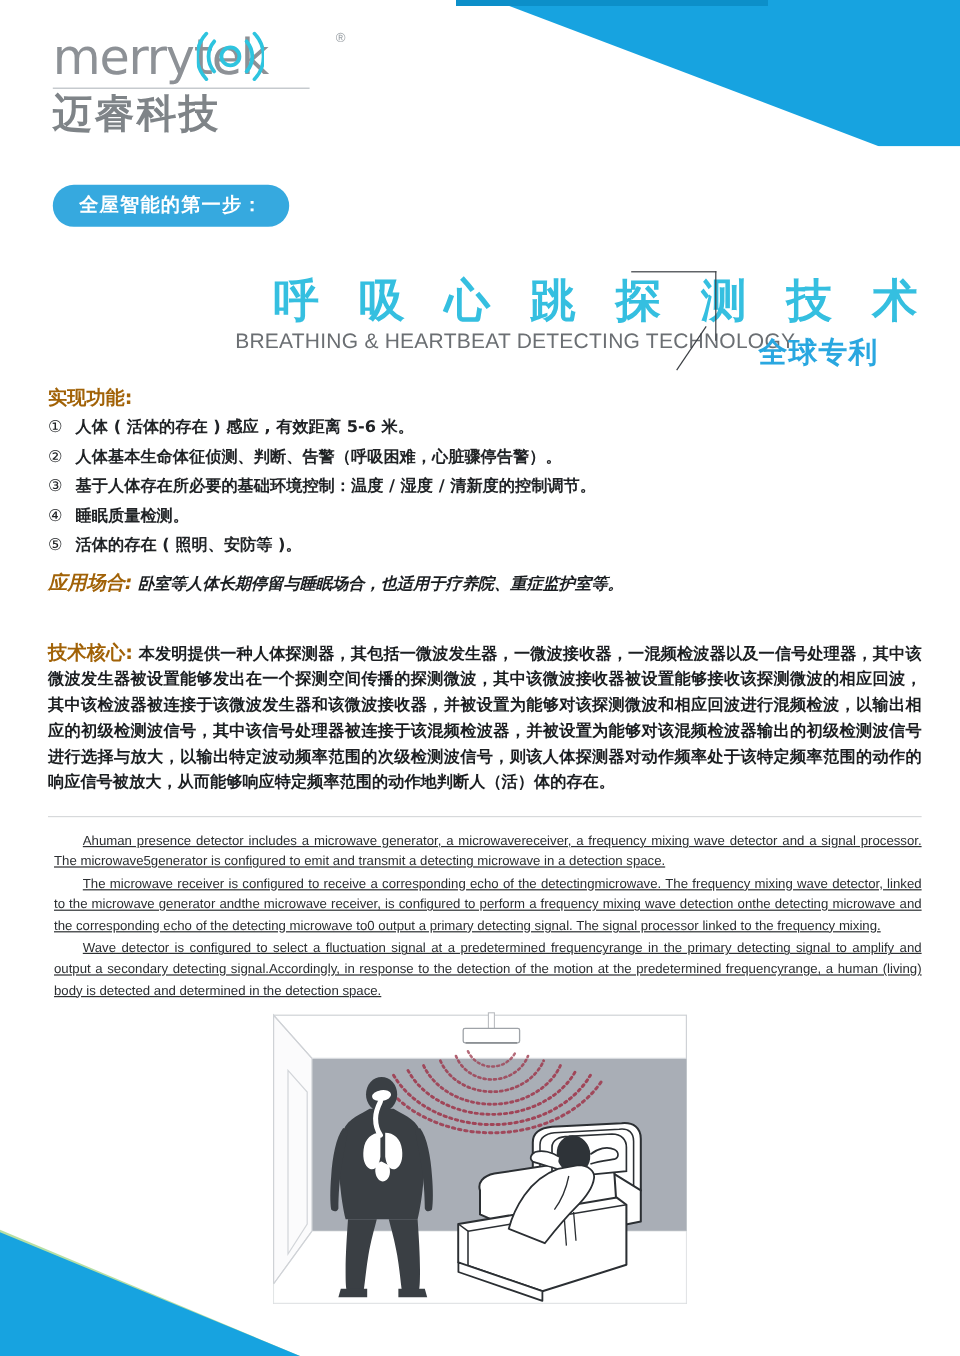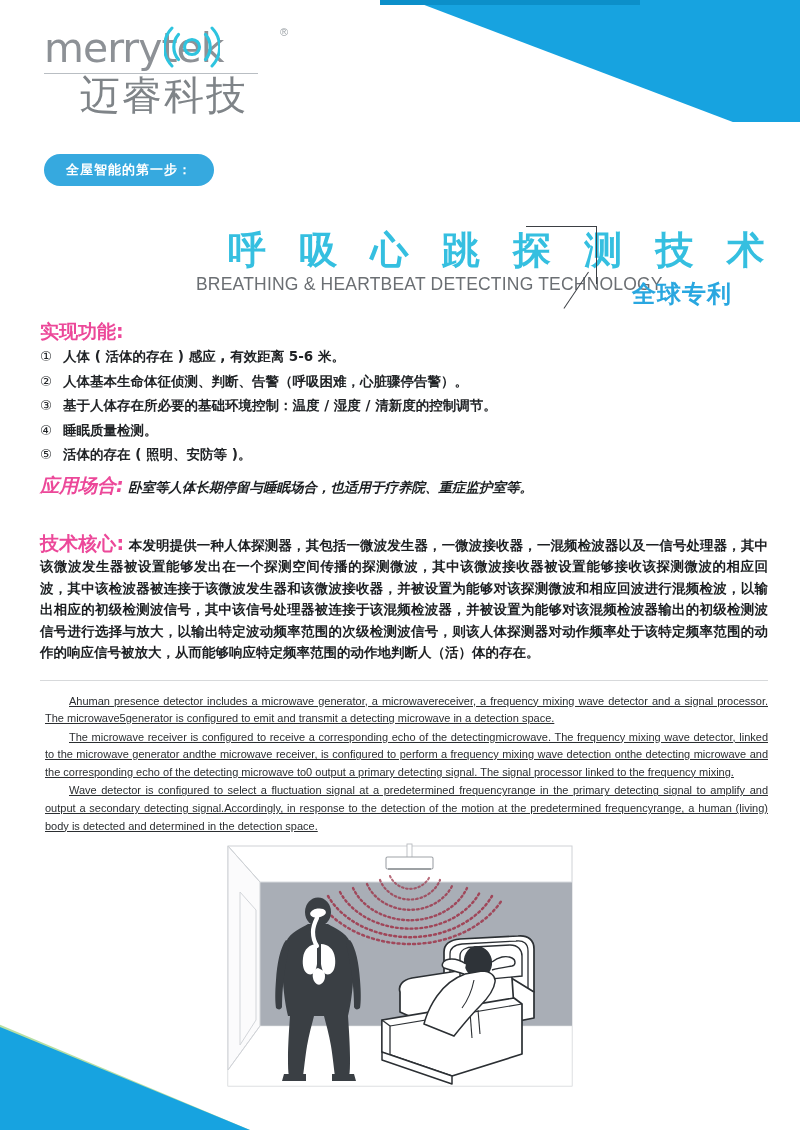--- a/index.html
+++ b/index.html
@@ -42,30 +42,29 @@
   .logo-word{
     font-size:41px;letter-spacing:-1px;color:#8d9196;font-weight:400;
     font-family:"DejaVu Sans",sans-serif;line-height:48px;
   }
   .logo-reg{
     position:absolute;right:-4px;top:2px;font-size:11px;color:#9aa0a5;
   }
   .logo-waves{position:absolute;left:120px;top:-2px;width:56px;height:52px;pointer-events:none;}
   .logo-rule{height:1px;background:#b9bec3;margin:1px 0 2px 0;width:214px;}
   .logo-cn{
-    font-size:40px;font-weight:400;color:#7f8488;letter-spacing:2px;line-height:38px;
-    font-family:"DejaVu Sans",sans-serif;
-    text-align:center;
+    font-size:33px;font-weight:700;color:#7f8488;letter-spacing:2px;line-height:38px;
+    font-family:"DejaVu Sans",sans-serif;
   }
 
   
   .badge{
     position:absolute;left:44px;top:154px;
     background:#36a9df;color:#ffffff;
-    font-size:13px;font-weight:700;letter-spacing:1px;
+    font-size:16px;font-weight:700;letter-spacing:1px;
     padding:7px 22px;border-radius:18px;display:inline-block;
     font-family:"DejaVu Sans",sans-serif;
   }
 
   
   .titleblock{position:absolute;left:196px;top:228px;width:560px;height:82px;}
   .title-cn{
     font-size:38px;font-weight:700;color:#35bfe0;letter-spacing:10px;
     line-height:44px;font-family:"DejaVu Sans",sans-serif;white-space:nowrap;margin-left:32px;
   }
@@ -85,21 +84,21 @@
   }
   .patent{
     position:absolute;left:436px;top:50px;
     font-size:24px;font-weight:700;color:#29a7e0;letter-spacing:1px;
     font-family:"DejaVu Sans",sans-serif;white-space:nowrap;
   }
 
   
   .content{position:absolute;left:40px;top:322px;width:728px;}
   .sec-head{
-    color:#ec4899;font-size:19px;font-weight:700;line-height:19px;
+    color:#a16207;font-size:16px;font-weight:700;line-height:19px;
     font-family:"DejaVu Sans",sans-serif;
   }
   .feat-list{margin:3px 0 0 0;padding:0;list-style:none;}
   .feat-item{
     display:flex;align-items:flex-start;
     font-size:13.5px;color:#202326;font-weight:700;line-height:24.5px;
     font-family:"DejaVu Sans",sans-serif;
   }
   .feat-num{width:23px;flex:0 0 23px;color:#202326;font-weight:400;}
   .feat-txt{flex:1;}

